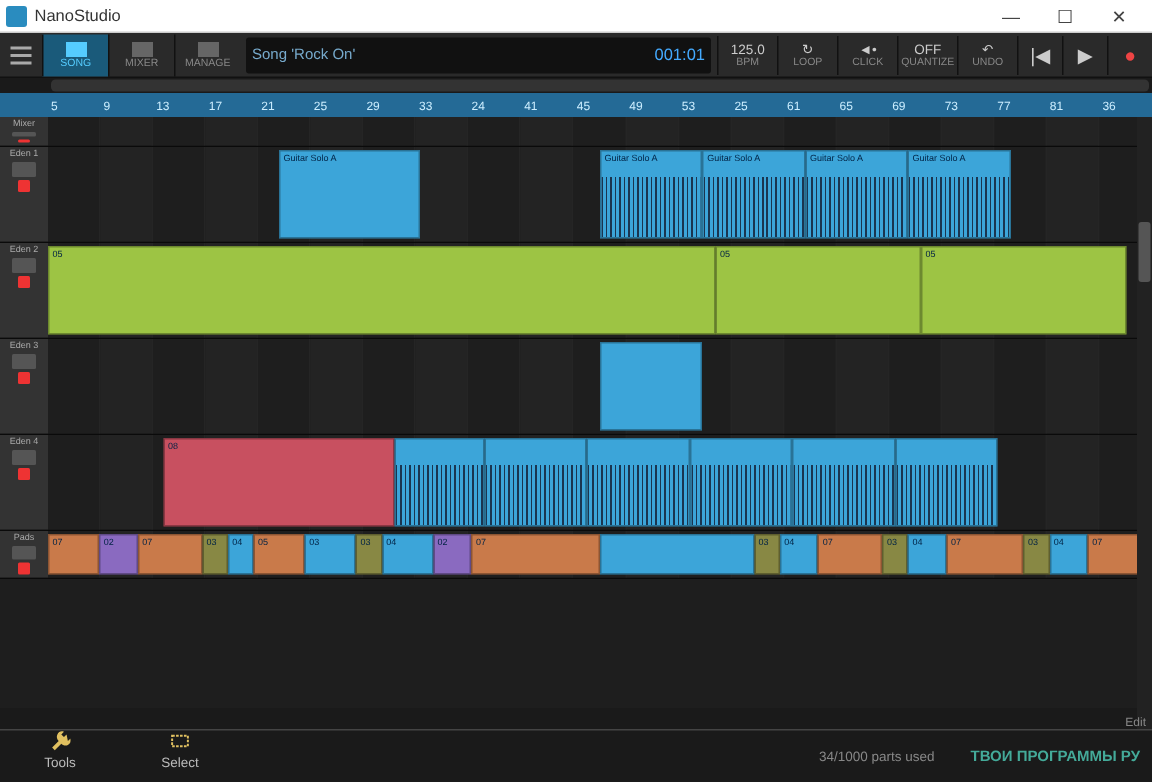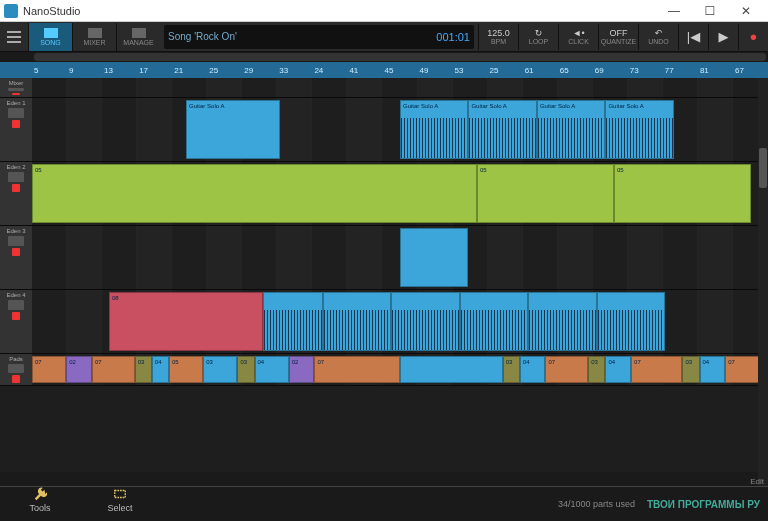--- a/index.html
+++ b/index.html
@@ -43,21 +43,21 @@
 .clip-purple{background:#8a6ac0}
 .clip-olive{background:#888844}
 .clip .wave{position:absolute;bottom:0;left:0;right:0;height:70%;background:repeating-linear-gradient(90deg,#1a3550 0 1px,transparent 1px 3px)}
 .cliplabel{position:relative;z-index:1}
 .track.h64{height:64px}
 .track.h32{height:32px}
 .track.h20{height:20px}
 .bottombar{position:absolute;bottom:0;left:0;right:0;height:35px;background:#1a1a1a;border-top:1px solid #444;display:flex;align-items:center}
 .toolbtn{width:80px;height:35px;display:flex;flex-direction:column;align-items:center;justify-content:flex-start;font-size:9px;color:#bbb;gap:2px}
 .toolico{width:14px;height:14px;color:#e0c060}
-.status{margin-left:auto;font-size:9px;color:#888;margin-right:12px}
+.status{margin-left:auto;font-size:9px;color:#888;margin-right:24px}
 .watermark{font-size:10px;color:#4a9;font-weight:bold;margin-right:8px}
 .smalledit{position:absolute;bottom:35px;right:4px;font-size:8px;color:#888}
 .rightscroll{position:absolute;right:0;top:78px;bottom:35px;width:10px;background:#222}
 .rightscroll-thumb{position:absolute;top:70px;width:8px;height:40px;background:#555;left:1px;border-radius:2px}
 </style>
 </head>
 <body>
 
 <div class="titlebar">
   <div class="app-icon"></div>
@@ -134,21 +134,21 @@
     <span>45</span>
     <span>49</span>
     <span>53</span>
     <span>25</span>
     <span>61</span>
     <span>65</span>
     <span>69</span>
     <span>73</span>
     <span>77</span>
     <span>81</span>
-    <span>67</span>
+    <span>36</span>
   </div>
 
 <div class="tracks" id="tracks">
     <div class="track h20">
       <div class="trackhdr">
         <div class="trackname">Mixer</div>
         <div class="trackicon"></div>
         <div class="recdot"></div>
       </div>
       <div class="timeline">

